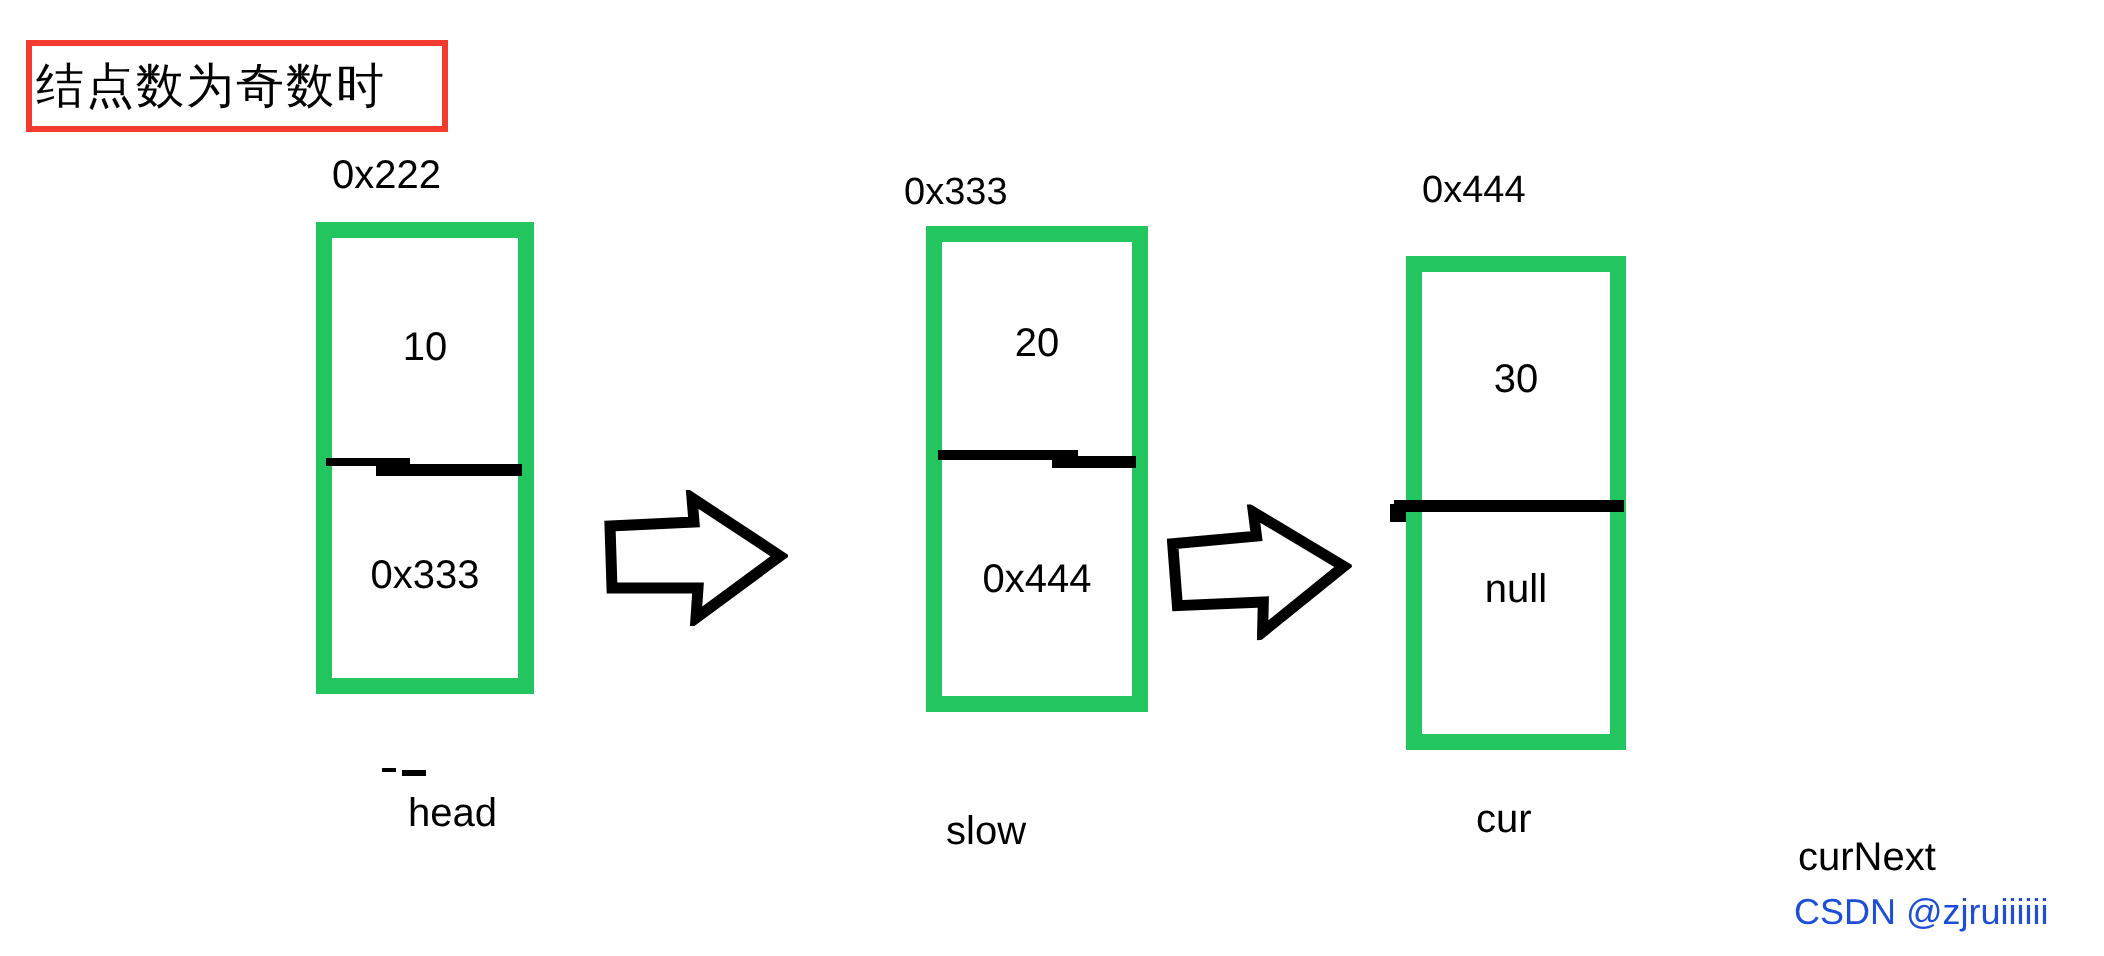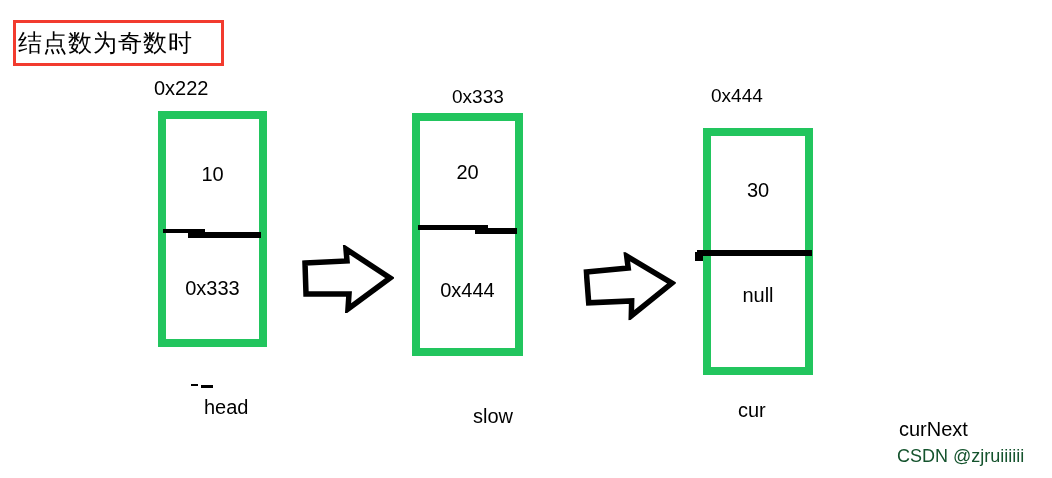--- a/index.html
+++ b/index.html
@@ -18,31 +18,31 @@
   }
   
   .addr{position:absolute;font-size:19px;white-space:nowrap;}
   .box{position:absolute;box-sizing:border-box;border:8px solid #22c55e;background:#fff;}
   .cell{position:absolute;left:0;right:0;display:flex;align-items:center;justify-content:center;
         font-size:20px;}
   .divider{position:absolute;background:#000;}
   .nlabel{position:absolute;font-size:20px;white-space:nowrap;}
 
   
-  .n1 .addr{left:154px;top:77px;font-size:20px;}
+  .n1 .addr{left:166px;top:77px;font-size:20px;}
   .n1 .box{left:158px;top:111px;width:109px;height:236px;}
   .n1 .cell.data{top:0;height:110px;}
   .n1 .cell.next{top:118px;bottom:0;}
   .n1 .div-lead{left:-3px;top:110px;width:42px;height:4px;}
   .n1 .div-main{left:22px;right:-2px;top:113px;height:6px;}
   .n1 .nlabel{left:180px;top:396px;margin-left:24px;}
 
   
   .n2 .addr{left:452px;top:86px;}
-  .n2 .box{left:412px;top:113px;width:111px;height:243px;}
+  .n2 .box{left:463px;top:113px;width:111px;height:243px;}
   .n2 .cell.data{top:0;height:103px;}
   .n2 .cell.next{top:112px;bottom:0;}
   .n2 .div-lead{left:-2px;top:104px;width:70px;height:5px;}
   .n2 .div-main{left:55px;right:-2px;top:107px;height:6px;}
   .n2 .nlabel{left:473px;top:405px;text-align:center;}
 
   
   .n3 .addr{left:711px;top:85px;}
   .n3 .box{left:703px;top:115px;width:110px;height:247px;margin-top:13px;}
   .n3 .cell.data{top:0;height:108px;padding-bottom:14px;}
@@ -57,21 +57,21 @@
   .arrow-2{left:584px;top:252px;transform:rotate(-2.5deg);}
   .arrow polygon{fill:#fff;stroke:#000;stroke-width:5.5;stroke-linejoin:miter;}
 
   
   .mark{position:absolute;background:#000;}
   .mark-a{left:191px;top:384px;width:7px;height:2px;}
   .mark-b{left:201px;top:385px;width:12px;height:3px;}
 
   
   .curnext{position:absolute;left:899px;top:418px;font-size:20px;}
-  .watermark{position:absolute;left:897px;top:446px;font-size:18px;color:#14532d;}
+  .watermark{position:absolute;left:897px;top:446px;font-size:18px;color:#1d4ed8;}
 </style>
 </head>
 <body>
 
 <div class="canvas">
 
   <div class="title-box">
     <span>结点数为奇数时</span>
   </div>
 

